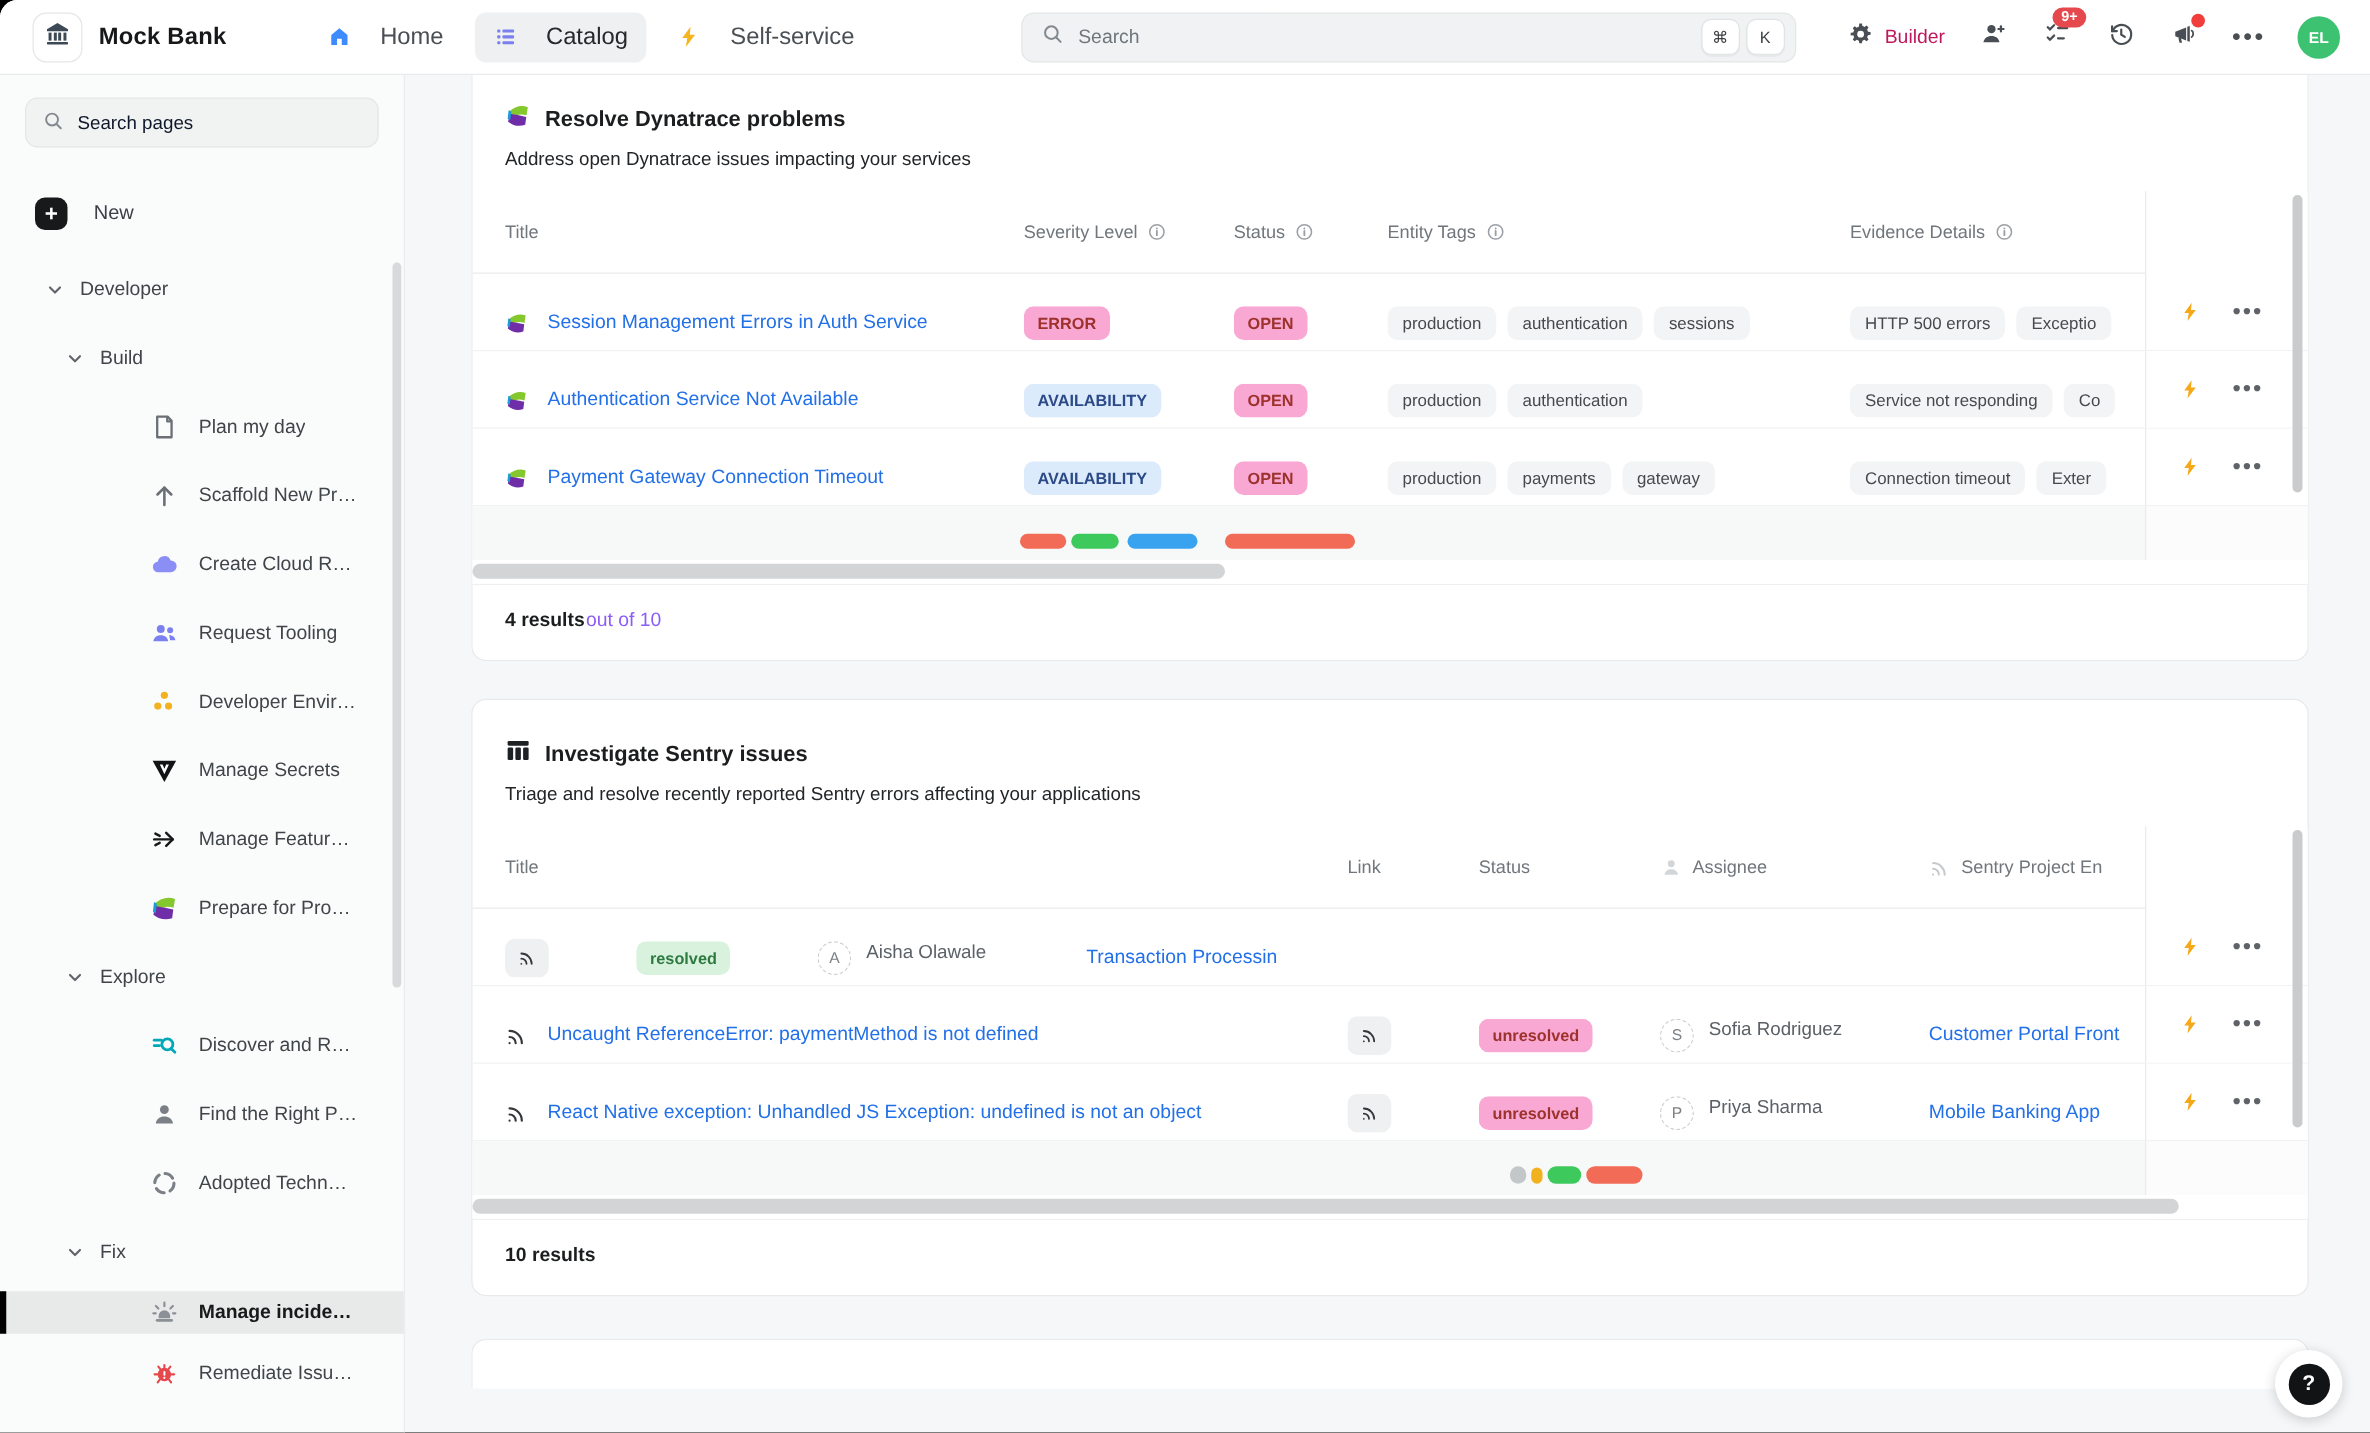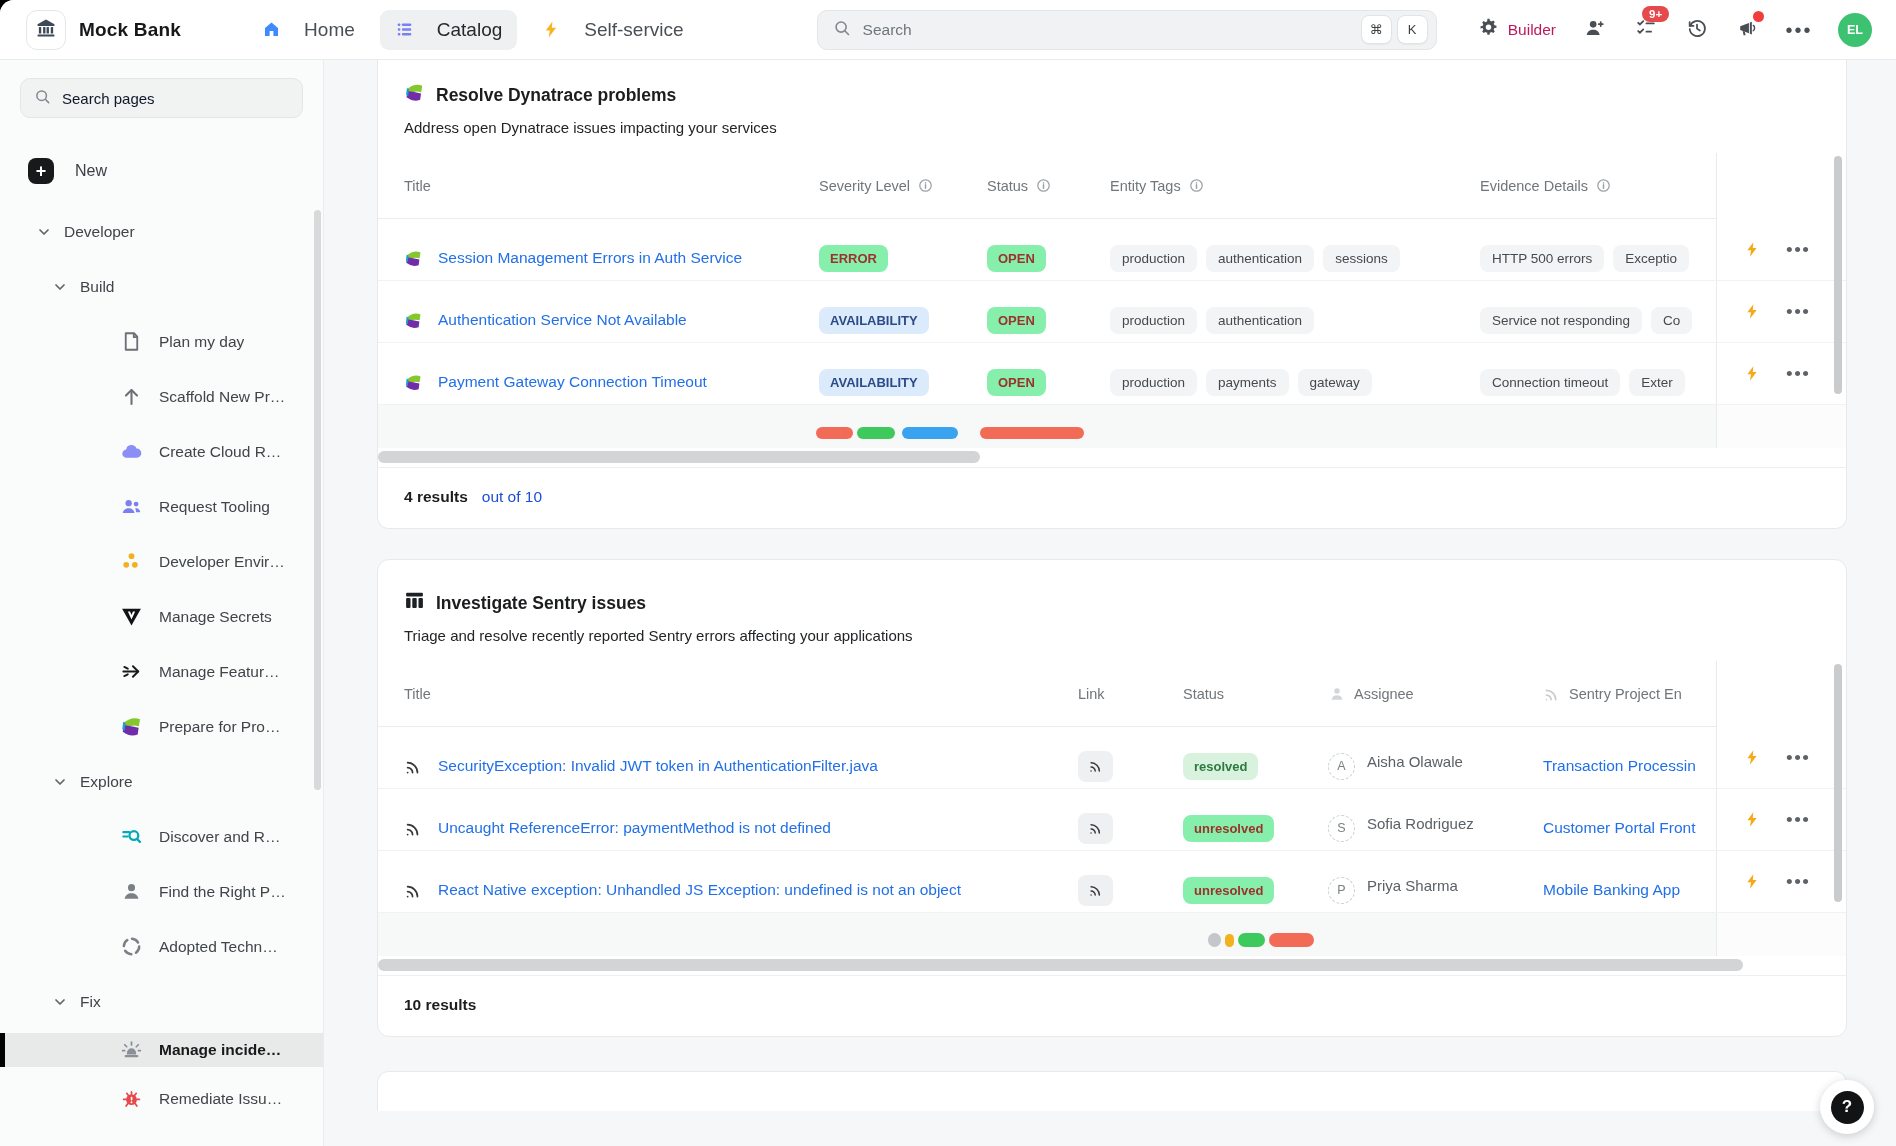--- a/index.html
+++ b/index.html
@@ -65,21 +65,21 @@
   .thead { display:flex; align-items:center; height:66px; border-bottom:1px solid #ececee; padding-left:26px; }
   .hcell { display:flex; align-items:center; gap:8px; font-size:14.5px; color:#70767b; flex:none; }
   .hcell svg.info { width:15px; height:15px; }
   .hcell svg.hicon { width:18px; height:18px; opacity:.55; }
   .trow { display:flex; align-items:center; height:62px; border-bottom:1px solid #f1f2f3; padding-left:26px; position:relative; }
   .cell { flex:none; display:flex; align-items:flex-start; overflow:hidden;margin-top:17px; }
   .rowicon { width:19px; height:19px; margin-right:15px; flex:none; }
   .rowicon svg { width:19px; height:19px; display:block; }
   .rowlink { font-size:15.5px; font-weight:500; color:#2270e8; text-decoration:none; white-space:nowrap; cursor:pointer; }
   .badge { display:inline-block; padding:6px 11px; border-radius:8px; font-size:13px; font-weight:600; white-space:nowrap; }
-  .b-error,.b-open,.b-unresolved { background:#86efac; color:#9c322b; }
+  .b-error,.b-open,.b-unresolved { background:#f9a8d4; color:#9c322b; }
   .b-availability { background:#dcebfb; color:#2b4a87; }
   .b-resolved { background:#d9f2de; color:#2c7a3f; }
   .chips { display:flex; gap:9px; white-space:nowrap; }
   .tag { background:#f3f4f5; color:#46494d; padding:6px 12px; border-radius:8px; font-size:13.5px; flex:none; }
   .linkbtn { width:35px; height:31px; background:#eef0f1; border-radius:8px; display:flex; align-items:center; justify-content:center; cursor:pointer; }
   .linkbtn svg { width:16px; height:16px; }
   .ass-avatar { width:27px; height:27px; border-radius:50%; border:1.5px dashed #c9cecf; color:#7a8085; font-size:12.5px; display:flex; align-items:center; justify-content:center; margin-right:12px; flex:none; }
   .ass-name { font-size:15px; color:#5b6166; white-space:nowrap; }
 
   .sticky-col { position:absolute; right:0; top:0; bottom:0; width:130px; background:#fff; border-left:1px solid #e9eaeb; display:flex; align-items:center; gap:25px; padding-left:27px; }
@@ -89,21 +89,21 @@
   .plusbtn { cursor:pointer; }
 
   .strip { position:relative; height:43px; background:#f7f8f8; }
   .strip .pill { position:absolute; border-radius:7px; }
   .strip .white-cover { position:absolute; right:0; top:0; bottom:0; width:130px; background:#fcfcfc; border-left:1px solid #e9eaeb; }
   .hscroll { position:relative; height:19px; background:#fff; }
   .hthumb { position:absolute; left:0; top:3px; height:12px; background:#d2d4d6; border-radius:7px; }
   .vthumb { position:absolute; right:4px; top:3px; width:8px; height:238px; background:#c9cbcd; border-radius:5px; }
   .card-foot { border-top:1px solid #eeeff0; padding:20px 26px 22px 26px; font-size:15.5px; }
   .res-bold { font-weight:700; color:#1b1d1f; }
-  .res-rest { color:#1d4ed8; margin-left:14px; }
+  .res-rest { color:#8b5cf6; margin-left:1px; }
 
   .help-fab { position:fixed; right:22px; bottom:12px; width:54px; height:54px; border-radius:50%; background:#fff; box-shadow:0 2px 10px rgba(0,0,0,.18); display:flex; align-items:center; justify-content:center; cursor:pointer; z-index:40; }
   .help-fab .inner { width:33px; height:33px; border-radius:50%; background:#121315; color:#fff; font-size:17px; font-weight:700; display:flex; align-items:center; justify-content:center; }
 </style>
 </head>
 <body>
 
 <div class="window">
 
   <div class="topbar">
@@ -613,30 +613,20 @@
                   </svg>
                 </span>
                 <span>Sentry Project En</span>
               </div>
               <div class="sticky-col plusbtn">
                 <span>+</span>
               </div>
             </div>
           <div>
               <div class="trow">
-                <div class="cell" style="width: 674px;">
-                  <span class="rowicon">
-                    <svg viewBox="0 0 24 24" fill="none" stroke="#35383b" stroke-width="2.2" stroke-linecap="round">
-                      <path d="M4.6 19.6h.01"></path>
-                      <path d="M4.6 13.4a6.2 6.2 0 0 1 6.2 6.2"></path>
-                      <path d="M4.6 7.2A12.4 12.4 0 0 1 17 19.6"></path>
-                    </svg>
-                  </span>
-                  <a class="rowlink">SecurityException: Invalid JWT token in AuthenticationFilter.java</a>
-                </div>
                 <div class="cell" style="width: 105px;">
                   <span class="linkbtn">
                     <svg viewBox="0 0 24 24" fill="none" stroke="#35383b" stroke-width="2.2" stroke-linecap="round">
                       <path d="M4.6 19.6h.01"></path>
                       <path d="M4.6 13.4a6.2 6.2 0 0 1 6.2 6.2"></path>
                       <path d="M4.6 7.2A12.4 12.4 0 0 1 17 19.6"></path>
                     </svg>
                   </span>
                 </div>
                 <div class="cell" style="width: 145px;">

